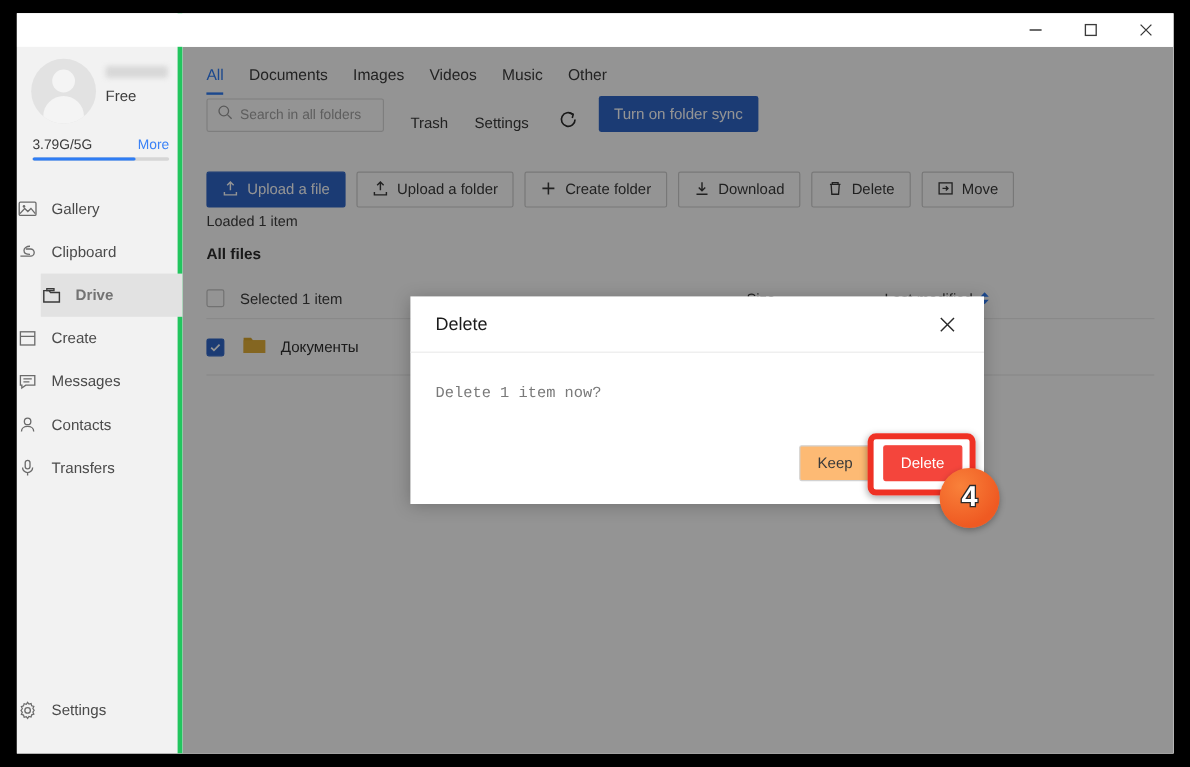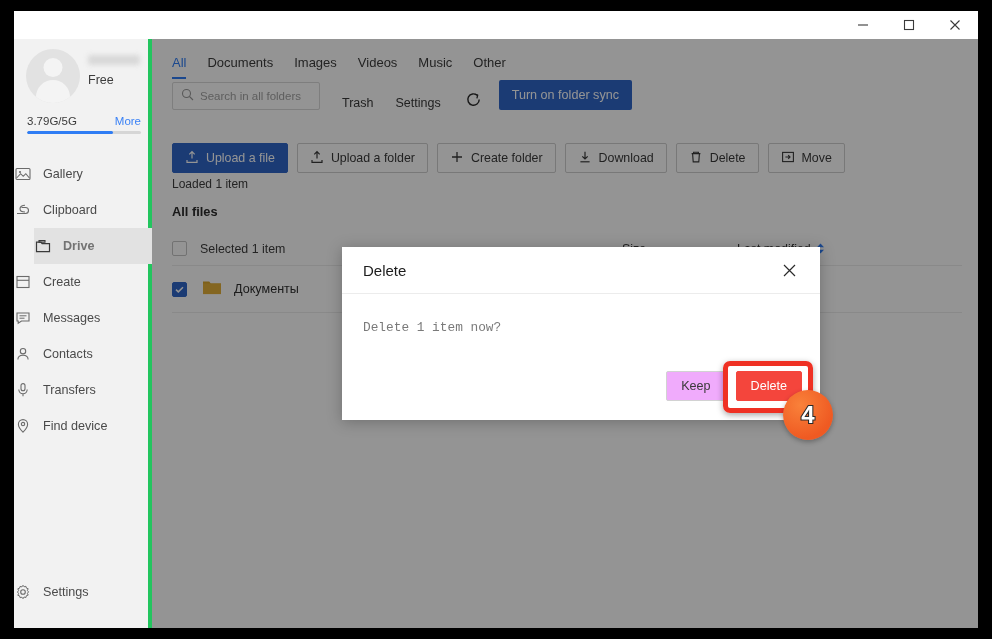--- a/index.html
+++ b/index.html
@@ -287,21 +287,21 @@
     padding: 26px 21px 0 21px;
     font-size: 12.8px; color: #7a7a7a; font-family: Liberation Mono, monospace;
   }
   .dlg-foot {
     position: absolute; right: 18px; bottom: 19px;
     display: flex; align-items: center; gap: 10px;
   }
   .dlg-btn {
     height: 30px; min-width: 56px; padding: 0 14px;
     border: 1px solid #d2d2d2; border-radius: 2px;
-    background: #f0abfc; color: #3a3a3a; font-size: 12.6px;
+    background: #fdba74; color: #3a3a3a; font-size: 12.6px;
     cursor: pointer; font-family: "Liberation Sans", sans-serif;
   }
   .dlg-btn.danger {
     background: #f4453c; border-color: #f4453c; color: #ffffff;
   }
 
   
   .hl-ring {
     position: absolute;
     left: 709px; top: 350px;
@@ -439,29 +439,20 @@
       </div>
       <div class="nav-item">
         <span class="ic">
           <svg width="16" height="16" viewBox="0 0 16 16">
               <rect x="6" y="1.6" width="4" height="7.2" rx="2" stroke="currentColor" stroke-width="1.1" fill="none"></rect>
               <path d="M3.8 7.6a4.2 4.2 0 0 0 8.4 0M8 11.8v2.5" stroke="currentColor" stroke-width="1.1" fill="none"></path>
             </svg>
         </span>
         <span>Transfers</span>
       </div>
-      <div class="nav-item">
-        <span class="ic">
-          <svg width="16" height="16" viewBox="0 0 16 16">
-              <path d="M8 14.2s4.6-4.6 4.6-8A4.6 4.6 0 0 0 3.4 6.2c0 3.4 4.6 8 4.6 8z" stroke="currentColor" stroke-width="1.1" fill="none"></path>
-              <circle cx="8" cy="6.1" r="1.7" stroke="currentColor" stroke-width="1.1" fill="none"></circle>
-            </svg>
-        </span>
-        <span>Find device</span>
-      </div>
     </div>
 
     <div class="nav-bottom">
       <div class="nav-item">
         <span class="ic">
           <svg width="16" height="16" viewBox="0 0 16 16">
               <circle cx="8" cy="8" r="2.3" stroke="currentColor" stroke-width="1.1" fill="none"></circle>
               <path d="M8 1.3l1.1 1.5 1.8-.5.5 1.8 1.8.6-.8 1.7 1.1 1.5-1.1 1.5.8 1.7-1.8.6-.5 1.8-1.8-.5L8 14.7l-1.1-1.5-1.8.5-.5-1.8-1.8-.6.8-1.7L2.5 8l1.1-1.5-.8-1.7 1.8-.6.5-1.8 1.8.5z" stroke="currentColor" stroke-width="1" fill="none"></path>
             </svg>
         </span>

